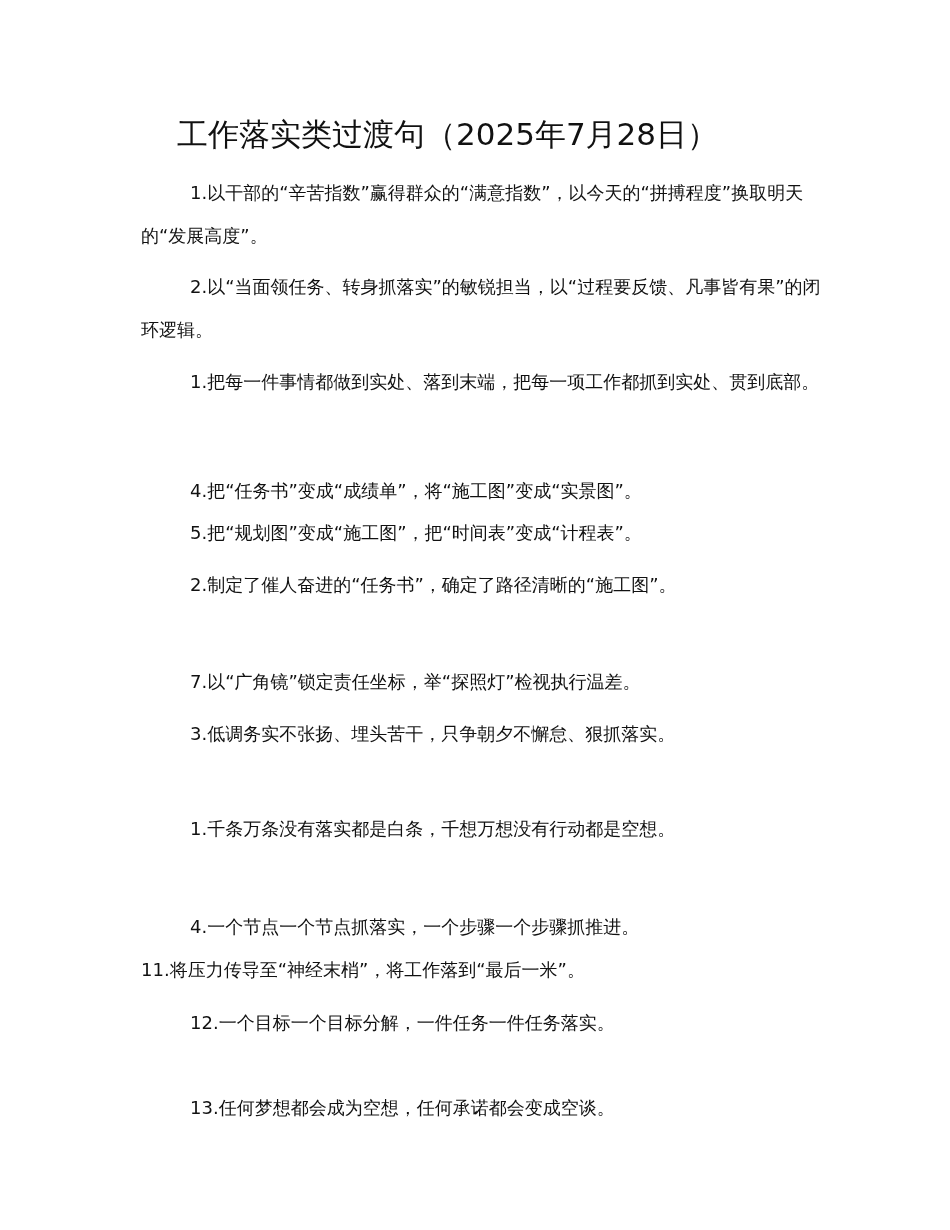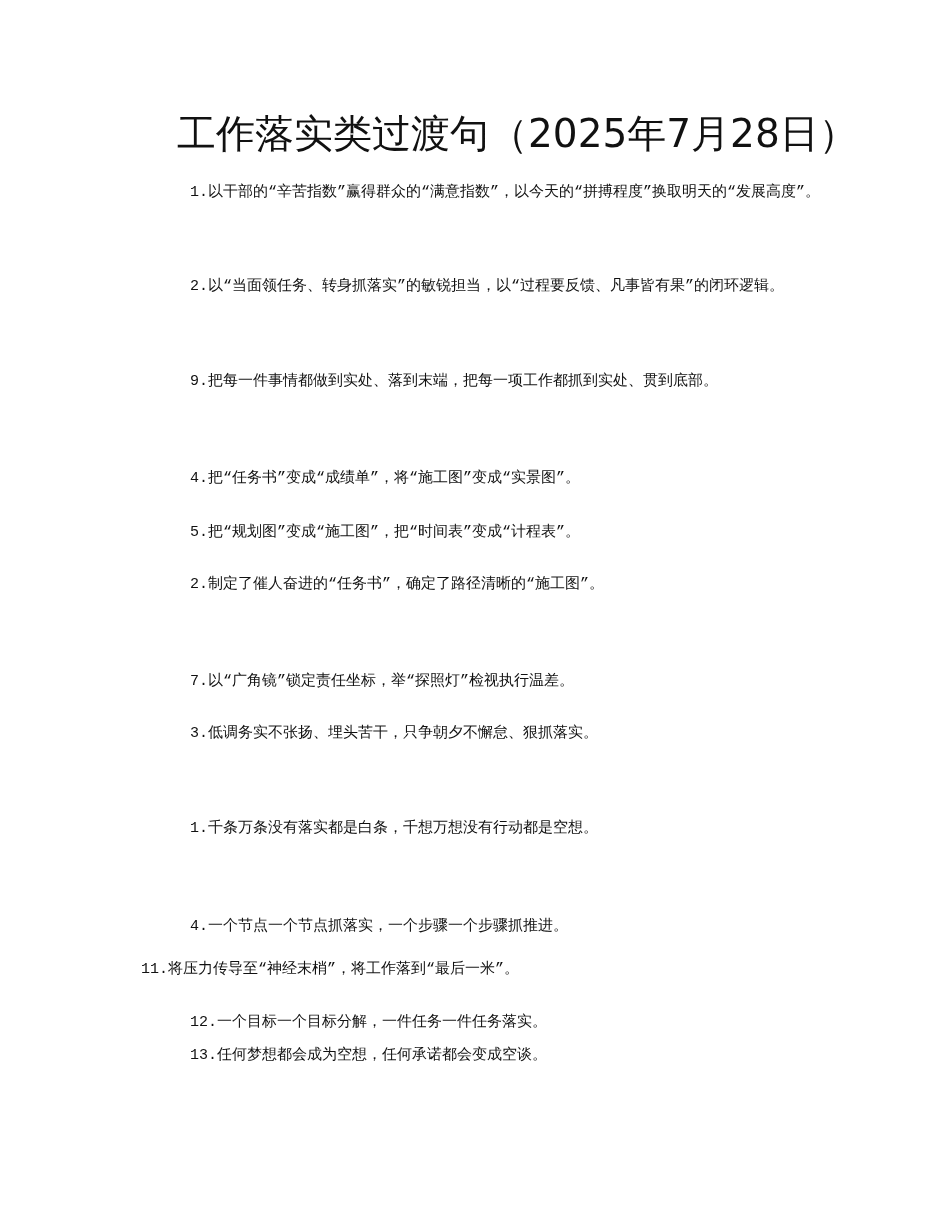--- a/index.html
+++ b/index.html
@@ -19,52 +19,51 @@
       position: absolute;
       left: 141px;
       top: 0;
       width: 680px;
     }
     .title {
       position: absolute;
       left: 36px;
       top: 112px;
       width: 620px;
-      font-size: 39px;
+      font-size: 31px;
       line-height: 44px;
       white-space: nowrap;
       letter-spacing: 0px;
     }
     .para {
       position: absolute;
       left: 0;
       width: 680px;
-      font-size: 15px;
+      font-size: 18px;
       line-height: 43px;
       text-indent: 49px;
       white-space: normal;
       word-break: break-all;
-      font-family: Liberation Mono, monospace;
     }
     .para.noindent {
       text-indent: 0;
     }
   </style>
 </head>
 <body>
 
 <div class="page">
   <div class="title">工作落实类过渡句（2025年7月28日）</div>
 
   <div class="para" style="top:171px;">1.以干部的“辛苦指数”赢得群众的“满意指数”，以今天的“拼搏程度”换取明天的“发展高度”。</div>
   <div class="para" style="top:265px;">2.以“当面领任务、转身抓落实”的敏锐担当，以“过程要反馈、凡事皆有果”的闭环逻辑。</div>
-  <div class="para" style="top:360px;">9.把每一件事情都做到实处、落到末端，把每一项工作都抓到实处、贯到底部。</div>
-  <div class="para" style="top:457px;">4.把“任务书”变成“成绩单”，将“施工图”变成“实景图”。</div>
+  <div class="para" style="top:360px;">1.把每一件事情都做到实处、落到末端，把每一项工作都抓到实处、贯到底部。</div>
+  <div class="para" style="top:469px;">4.把“任务书”变成“成绩单”，将“施工图”变成“实景图”。</div>
   <div class="para" style="top:511px;">5.把“规划图”变成“施工图”，把“时间表”变成“计程表”。</div>
   <div class="para" style="top:563px;">2.制定了催人奋进的“任务书”，确定了路径清晰的“施工图”。</div>
   <div class="para" style="top:660px;">7.以“广角镜”锁定责任坐标，举“探照灯”检视执行温差。</div>
   <div class="para" style="top:712px;">3.低调务实不张扬、埋头苦干，只争朝夕不懈怠、狠抓落实。</div>
   <div class="para" style="top:807px;">1.千条万条没有落实都是白条，千想万想没有行动都是空想。</div>
   <div class="para" style="top:905px;">4.一个节点一个节点抓落实，一个步骤一个步骤抓推进。</div>
   <div class="para noindent" style="top:948px;">11.将压力传导至“神经末梢”，将工作落到“最后一米”。</div>
   <div class="para" style="top:1001px;">12.一个目标一个目标分解，一件任务一件任务落实。</div>
-  <div class="para" style="top:1034px;">13.任何梦想都会成为空想，任何承诺都会变成空谈。</div>
+  <div class="para" style="top:1086px;">13.任何梦想都会成为空想，任何承诺都会变成空谈。</div>
 </div>
 
 </body></html>

